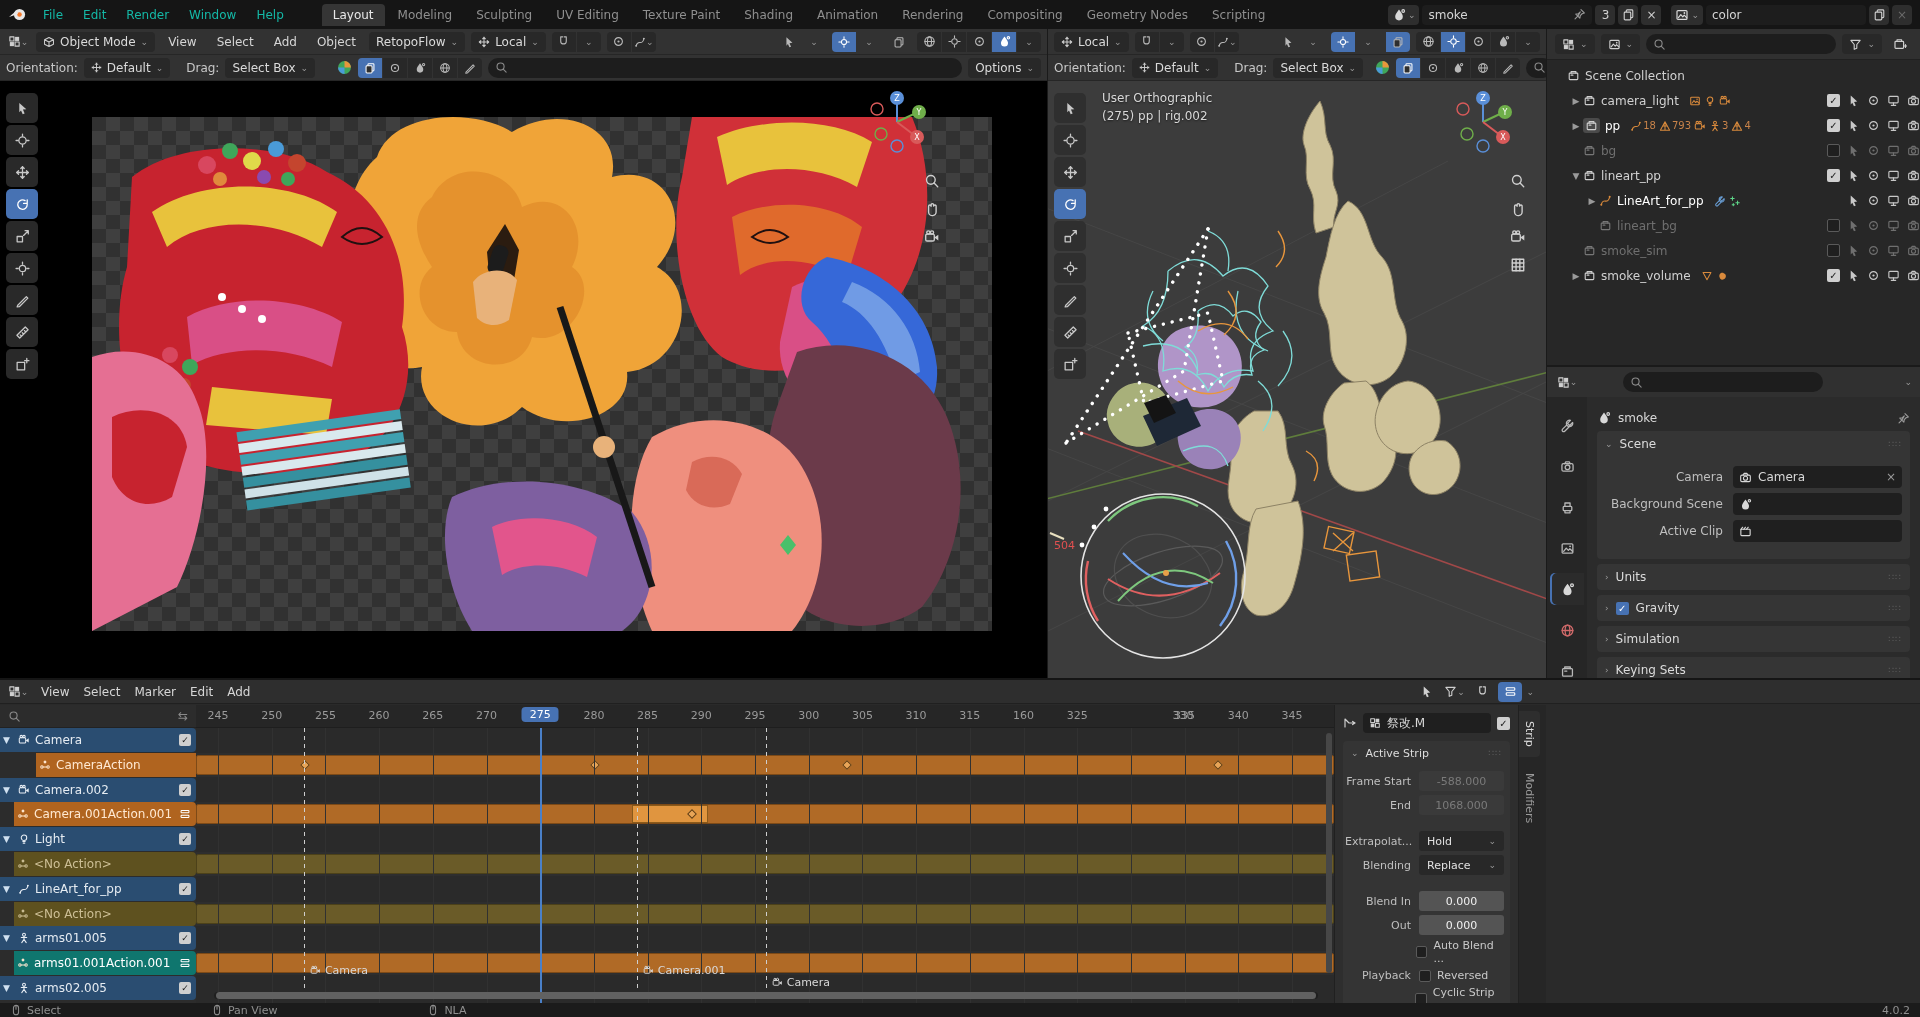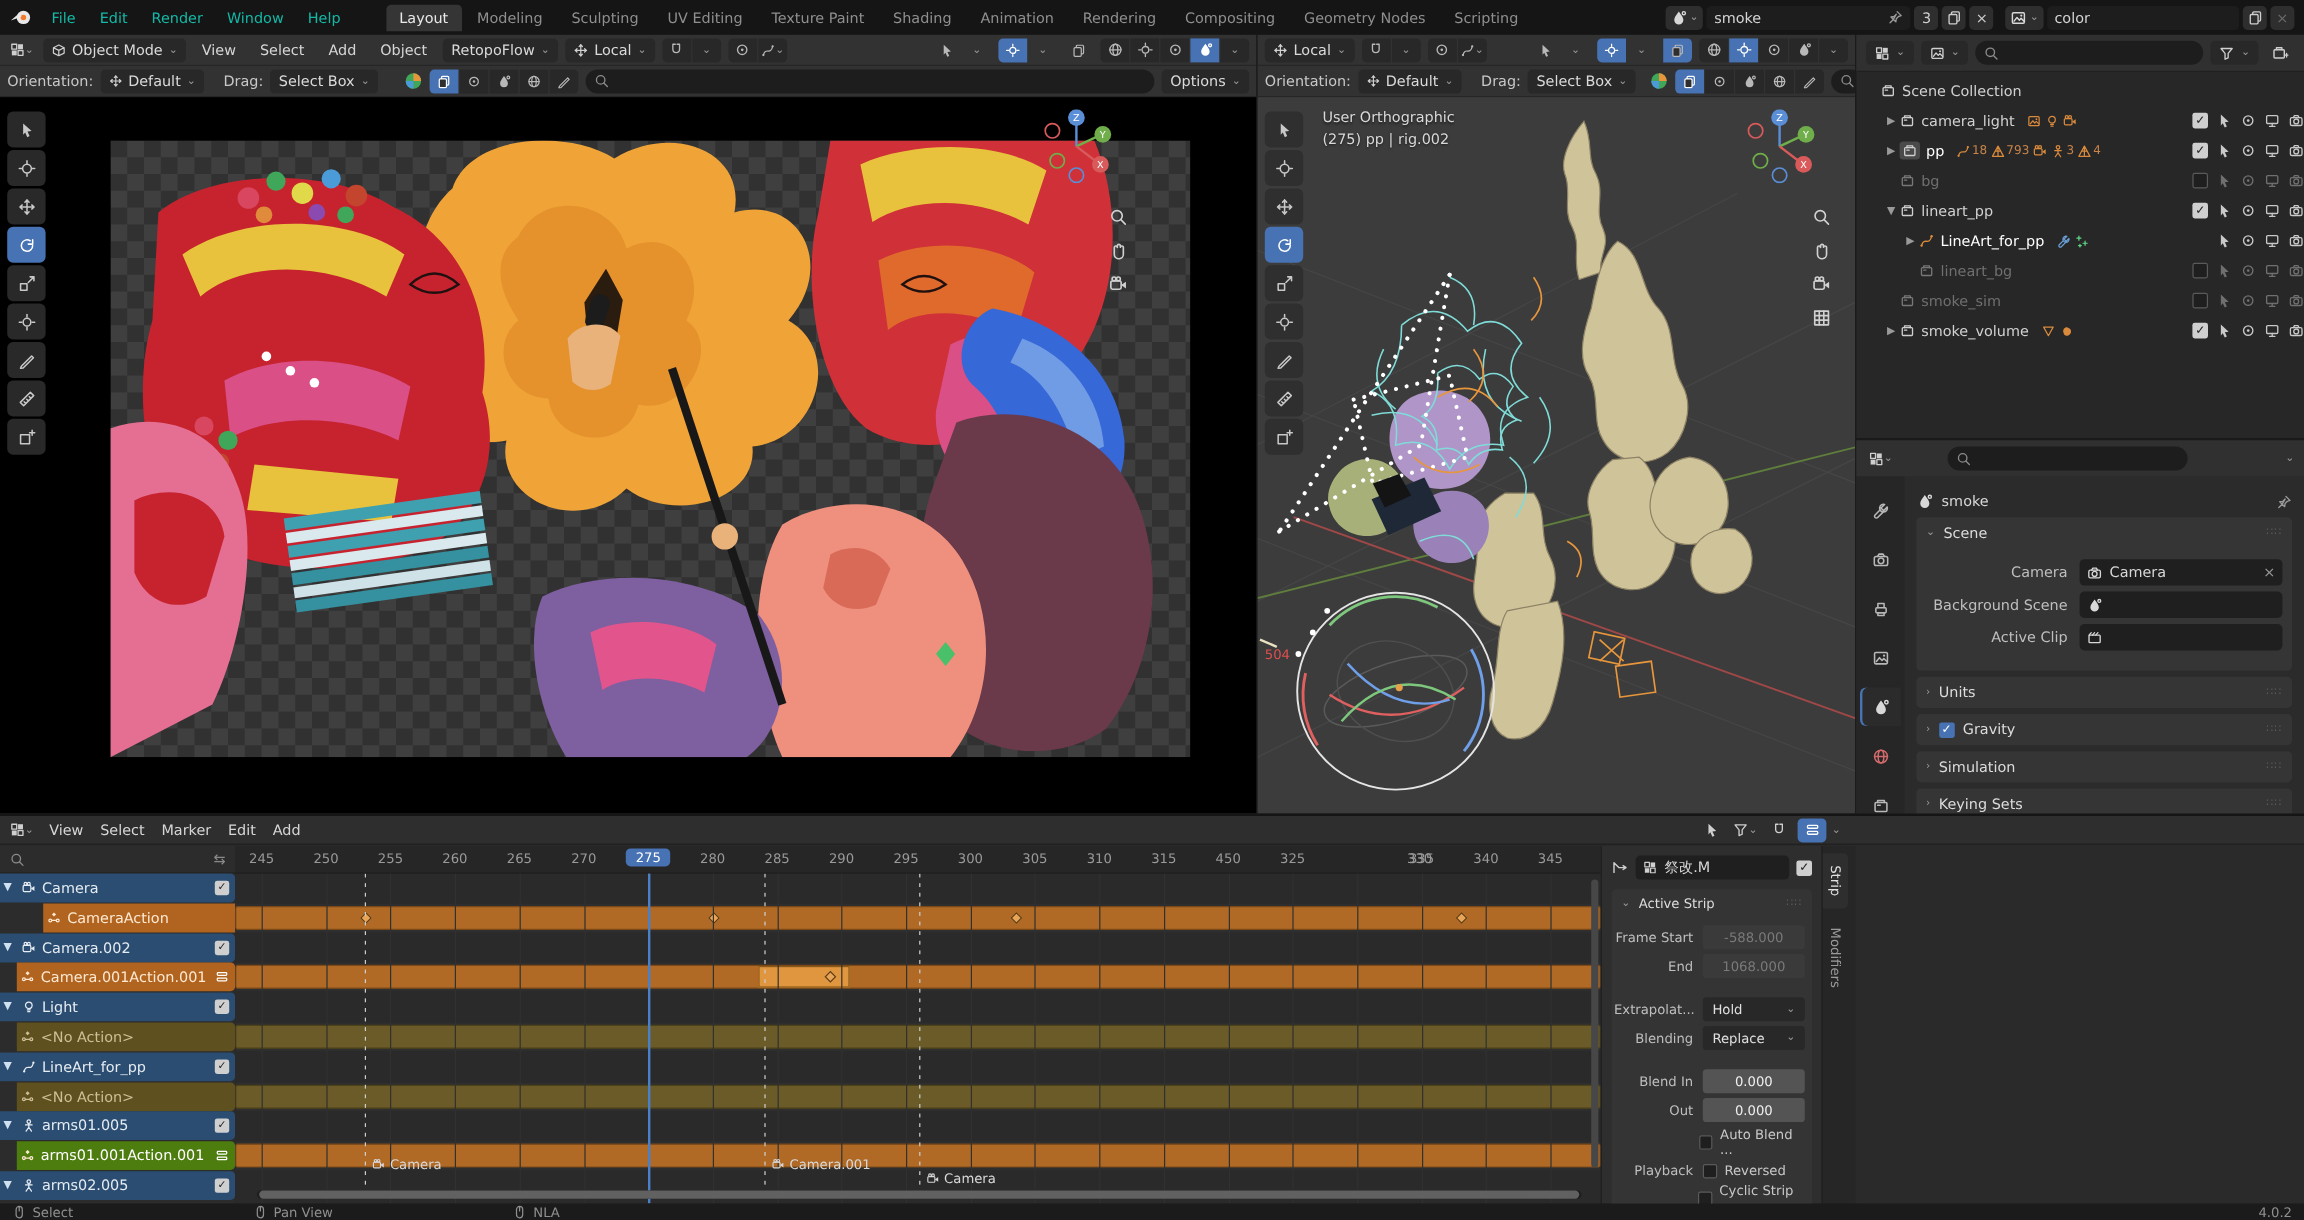--- a/index.html
+++ b/index.html
@@ -80,21 +80,21 @@
   .f-input { flex:1; background:#1f1f1f; border-radius:4px; height:22px; display:flex; align-items:center; padding:0 6px; gap:6px; color:#d8d8d8; }
 
   
   #nla { left:0; top:678px; width:1920px; height:325px; background:#2a2a2a; border-top:2px solid #151515; }
   #nla-header { height:24px; background:#2e2e2e; display:flex; align-items:center; padding:0 6px; gap:4px; border-bottom:1px solid #202020; }
   #nla-channels { position:absolute; left:0; top:25px; width:196px; bottom:0; background:#2c2c2c; }
   #nla-search { height:23px; display:flex; align-items:center; gap:6px; padding:0 8px; color:#8a8a8a; border-bottom:1px solid #222; }
   .ch-row { position:absolute; left:0; width:196px; height:24px; display:flex; align-items:center; gap:5px; padding:0 5px 0 3px; border-radius:0 4px 4px 0; }
   .ch-row.object { background:#2a4d71; color:#e6ecf2; }
   .ch-row.action { background:#b0641f; color:#ffe9d2; margin-left:14px; width:182px; }
-  .ch-row.action-selected { background:#4d7c0f; color:#fff; margin-left:14px; width:182px; }
+  .ch-row.action-selected { background:#0f766e; color:#fff; margin-left:14px; width:182px; }
   .ch-row.empty { background:#5e511f; color:#cdbf96; margin-left:14px; width:182px; }
   .ch-arrow { font-size:9px; color:#cfe0f0; width:10px; }
   .ch-label { overflow:hidden; white-space:nowrap; text-overflow:ellipsis; flex:1; }
   #nla-timeline { position:absolute; left:196px; top:25px; width:1138px; bottom:0; background:#2a2a2a; overflow:hidden;text-decoration:underline; }
   #nla-ruler { position:absolute; left:0; top:0; width:100%; height:23px; background:#262626; border-bottom:1px solid #1e1e1e; }
   .tick-label { position:absolute; top:4px; transform:translateX(-50%); color:#9a9a9a; font-size:11px; }
   .gridline { position:absolute; top:23px; bottom:0; width:1px; background:#313131; }
   .tl-row { position:absolute; left:0; width:100%; height:24px; }
   .tl-row.odd { background:#2e2e2e; }
   .strip { position:absolute; left:0; right:0; top:2px; bottom:2px; border-radius:2px; }
@@ -1806,21 +1806,21 @@
           <span class="tick-label" style="left: 290.5px;">270</span>
           <span class="tick-label" style="left: 344.2px;">275</span>
           <span class="tick-label" style="left: 397.9px;">280</span>
           <span class="tick-label" style="left: 451.6px;">285</span>
           <span class="tick-label" style="left: 505.3px;">290</span>
           <span class="tick-label" style="left: 559px;">295</span>
           <span class="tick-label" style="left: 612.7px;">300</span>
           <span class="tick-label" style="left: 666.4px;">305</span>
           <span class="tick-label" style="left: 720.1px;">310</span>
           <span class="tick-label" style="left: 773.8px;">315</span>
-          <span class="tick-label" style="left: 827.5px;">450</span>
+          <span class="tick-label" style="left: 827.5px;">160</span>
           <span class="tick-label" style="left: 881.2px;">325</span>
           <span class="tick-label" style="left: 987px;">330</span>
           <span class="tick-label" style="left: 988.6px;">335</span>
           <span class="tick-label" style="left: 1042.3px;">340</span>
           <span class="tick-label" style="left: 1096px;">345</span>
           <div id="frame-badge" style="left: 344.2px;">275</div>
         </div>
       <div id="nla-overlays">
           <div class="gridline" style="left: 22px;"></div>
           <div class="gridline" style="left: 75.7px;"></div>

